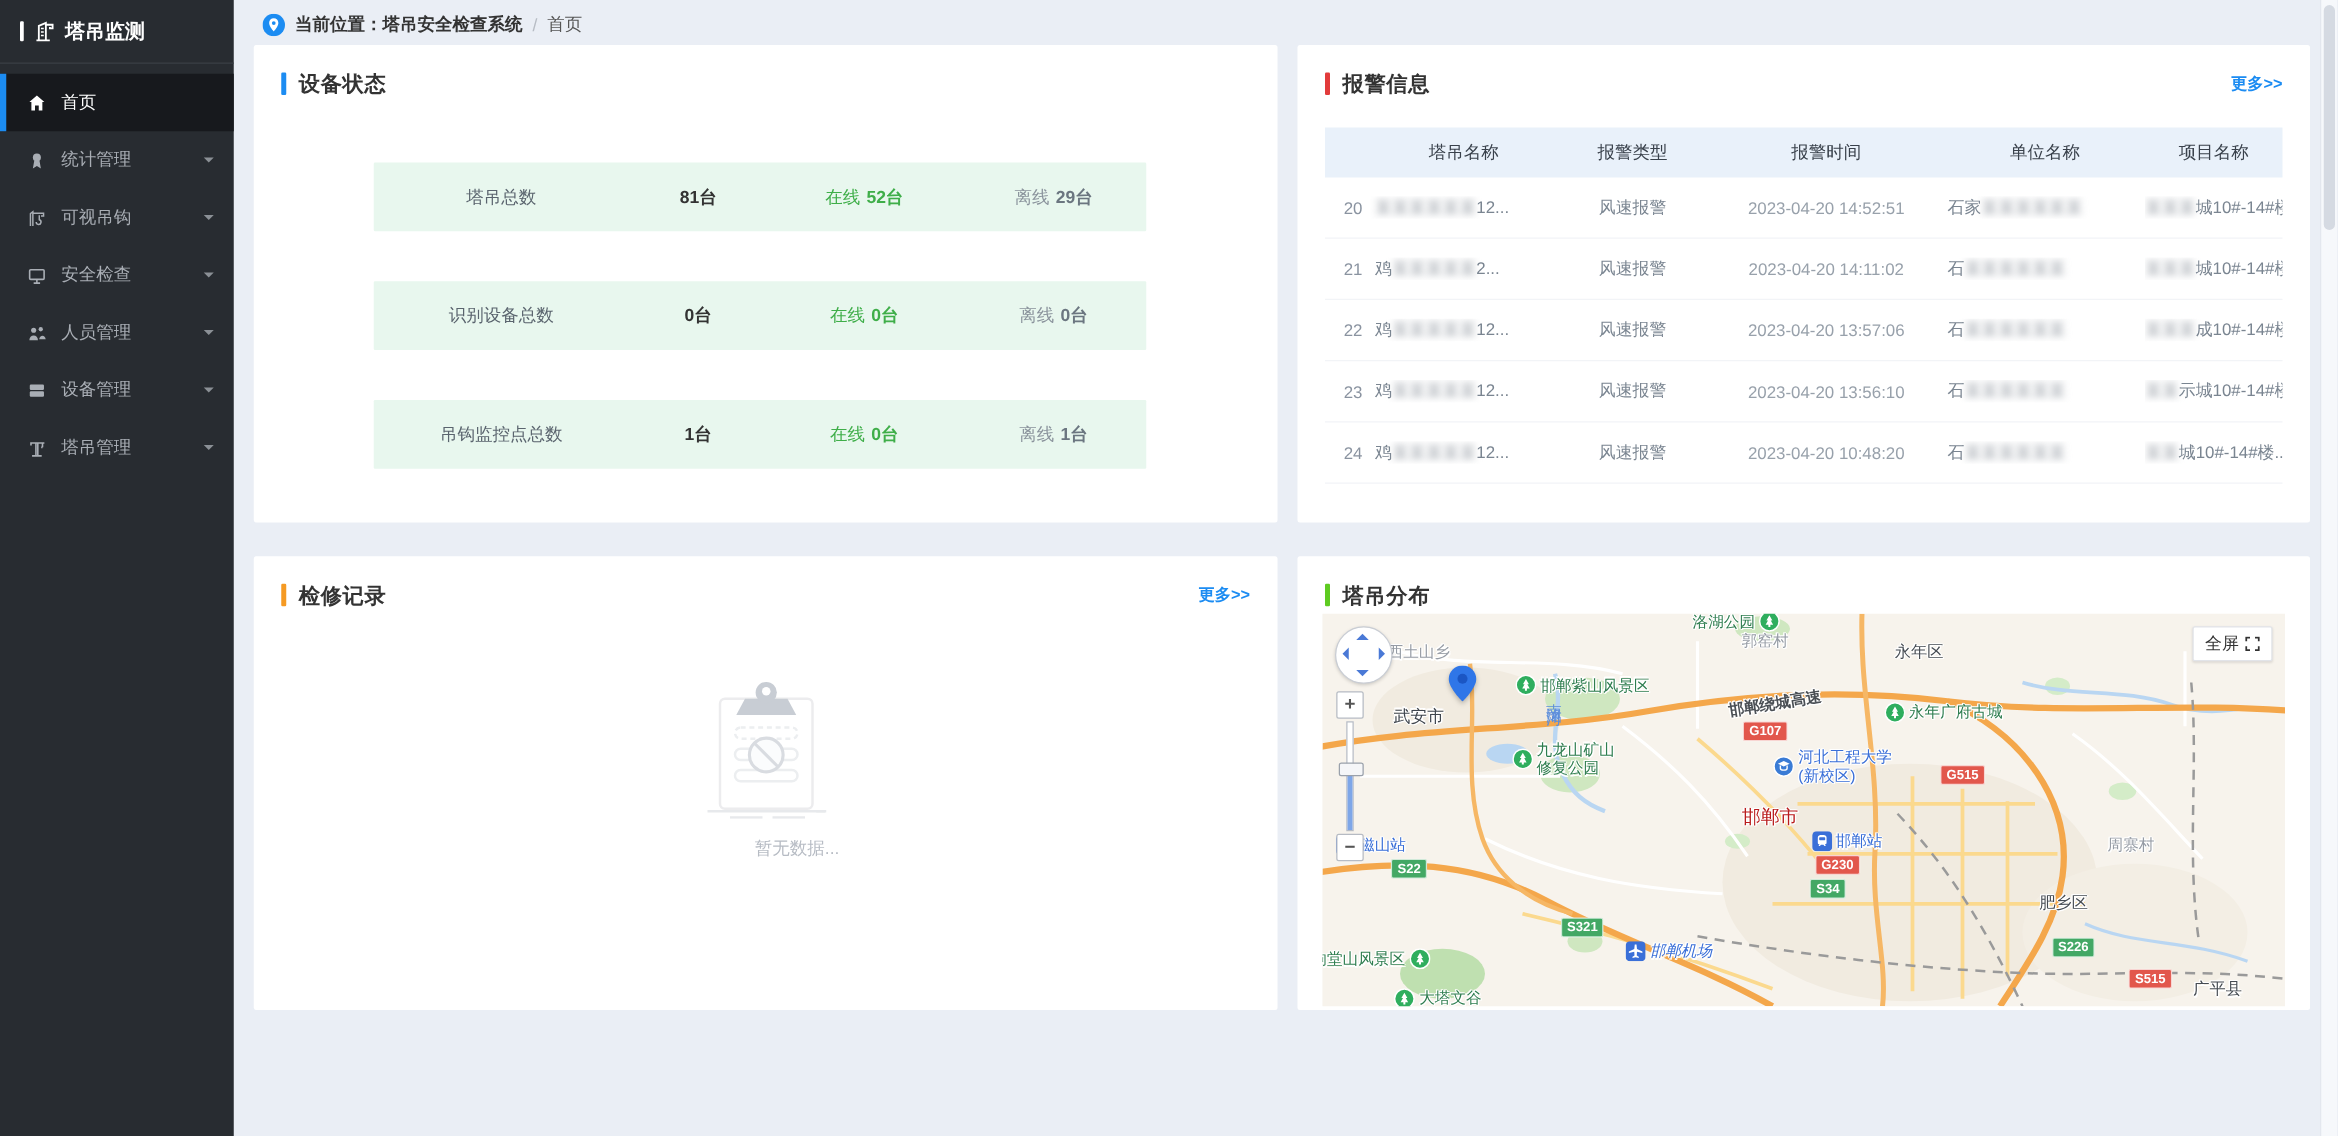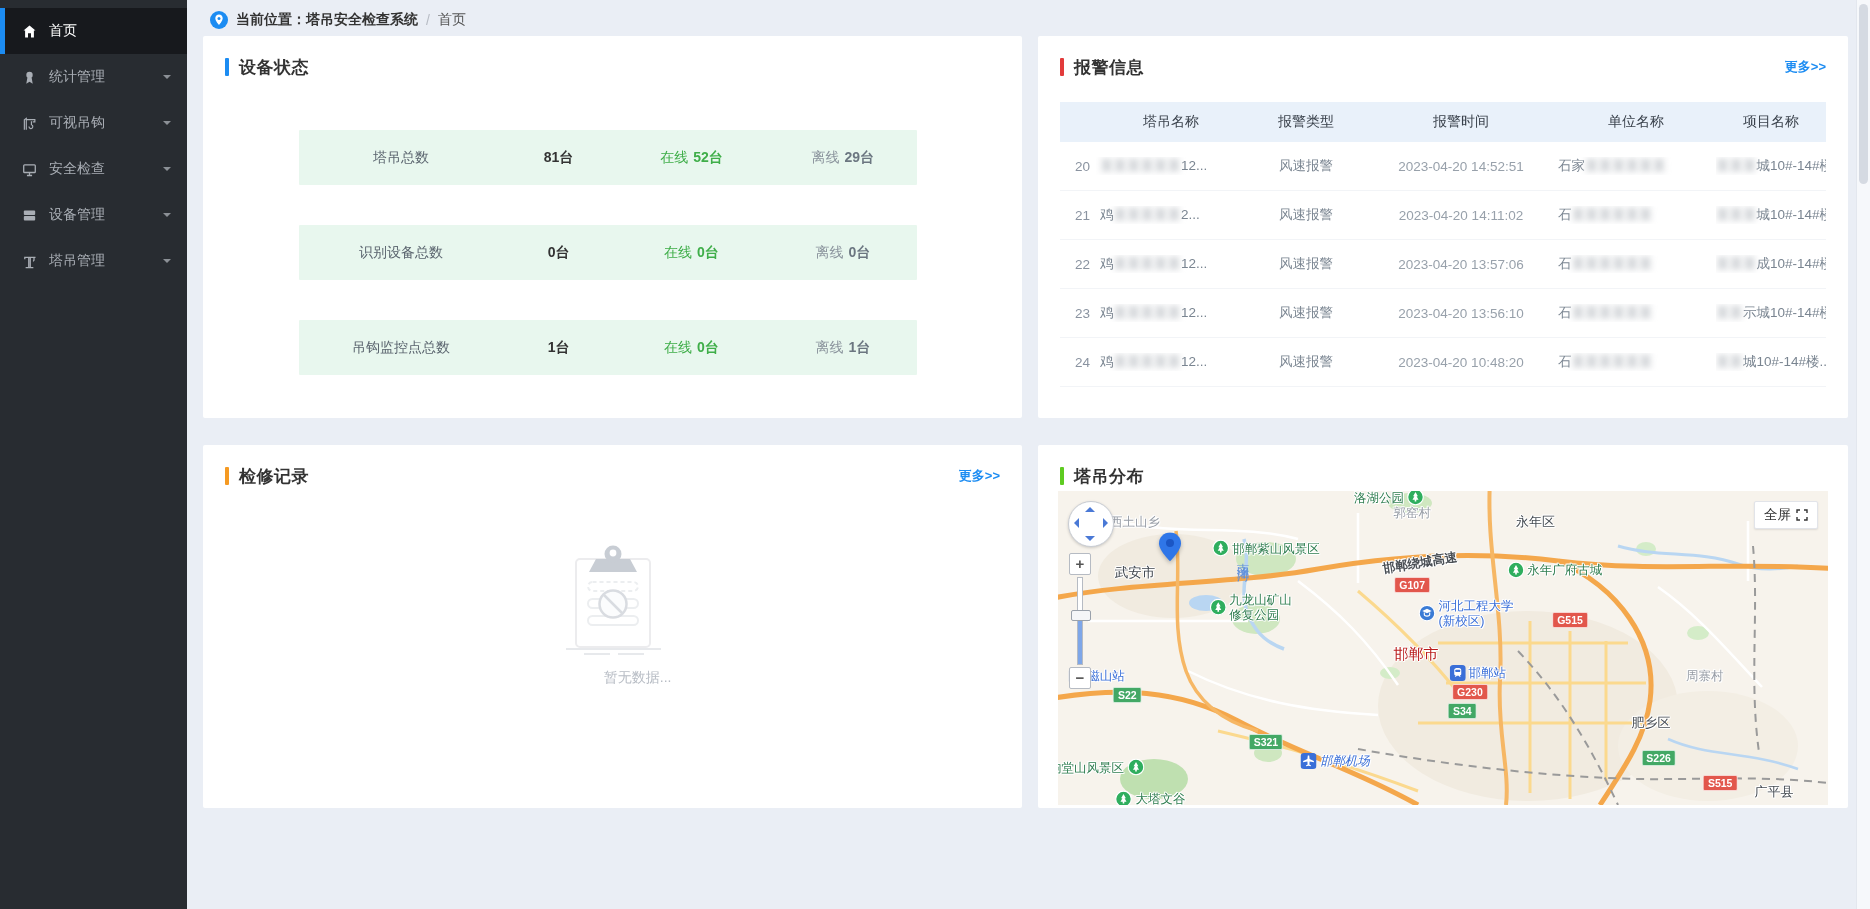--- a/index.html
+++ b/index.html
@@ -96,20 +96,28 @@
   .zoom-thumb{position:absolute;left:-7px;top:32px;width:18px;height:9px;background:#f5f6f8;border:1px solid #9aa1ab;border-radius:2px}
   .fullscreen-btn{position:absolute;right:10px;top:10px;height:26px;display:flex;align-items:center;gap:5px;background:#fff;border:1px solid #e2e4e9;border-radius:2px;padding:0 9px;font-size:13.5px;color:#333;z-index:4;cursor:pointer;box-shadow:0 1px 2px rgba(0,0,0,.1)}
   
   .scrollbar{position:absolute;right:0;top:0;width:13px;height:909px;background:#f6f8fb;border-left:1px solid #e3e7ee;z-index:6}
   .scroll-thumb{position:absolute;right:2px;top:4px;width:9px;height:180px;background:#d5dae2;border-radius:5px}
 </style>
 </head>
 <body>
 
 <aside class="sidebar">
+  <div class="logo">
+    <span class="logo-bar"></span>
+    <svg class="logo-ic" viewBox="0 0 16 16">
+      <path d="M4.5 14.5V4.2L9.5 2v12.5M9.5 3.4h4.8v2.6h-1.9V4.9M2.8 14.5h9.5" stroke="#fff" stroke-width="1.3" fill="none"></path>
+      <path d="M6 6h2M6 8.5h2M6 11h2" stroke="#fff" stroke-width="1" fill="none"></path>
+    </svg>
+    <span>塔吊监测</span>
+  </div>
   <nav class="menu" id="side-menu">
       <div class="side-item active">
         <svg class="ic" viewBox="0 0 14 14">
           <path d="M7 1.3 12.6 6.1h-1.5v6.4H8.4V8.7H5.6v3.8H2.9V6.1H1.4Z" fill="currentColor"></path>
         </svg>
         <span class="side-label">首页</span>
       </div>
       <div class="side-item">
         <svg class="ic" viewBox="0 0 14 14">
           <circle cx="7" cy="4.6" r="3" fill="currentColor"></circle>
@@ -125,20 +133,30 @@
         </svg>
         <span class="side-label">可视吊钩</span>
         <span class="caret"></span>
       </div>
       <div class="side-item">
         <svg class="ic" viewBox="0 0 14 14">
           <rect x="1.6" y="2.6" width="10.8" height="7.2" rx="0.8" stroke="currentColor" fill="none" stroke-width="1.2"></rect>
           <path d="M4.6 12.6h4.8M7 9.8v2.8" stroke="currentColor" stroke-width="1.2"></path>
         </svg>
         <span class="side-label">安全检查</span>
+        <span class="caret"></span>
+      </div>
+      <div class="side-item">
+        <svg class="ic" viewBox="0 0 14 14">
+          <circle cx="4.6" cy="4.9" r="1.9" fill="currentColor"></circle>
+          <circle cx="9.9" cy="4.1" r="1.6" fill="currentColor"></circle>
+          <path d="M1.4 12.4c0-2.2 1.4-3.6 3.2-3.6s3.2 1.4 3.2 3.6Z" fill="currentColor"></path>
+          <path d="M8.7 11.6c.3-1.7 1.2-2.7 2.5-2.7 1.2 0 2.1.9 2.4 2.7Z" fill="currentColor"></path>
+        </svg>
+        <span class="side-label">人员管理</span>
         <span class="caret"></span>
       </div>
       <div class="side-item">
         <svg class="ic" viewBox="0 0 14 14">
           <rect x="1.7" y="2.4" width="10.6" height="4.1" rx="0.9" fill="currentColor"></rect>
           <rect x="1.7" y="7.5" width="10.6" height="4.1" rx="0.9" fill="currentColor"></rect>
         </svg>
         <span class="side-label">设备管理</span>
         <span class="caret"></span>
       </div>

